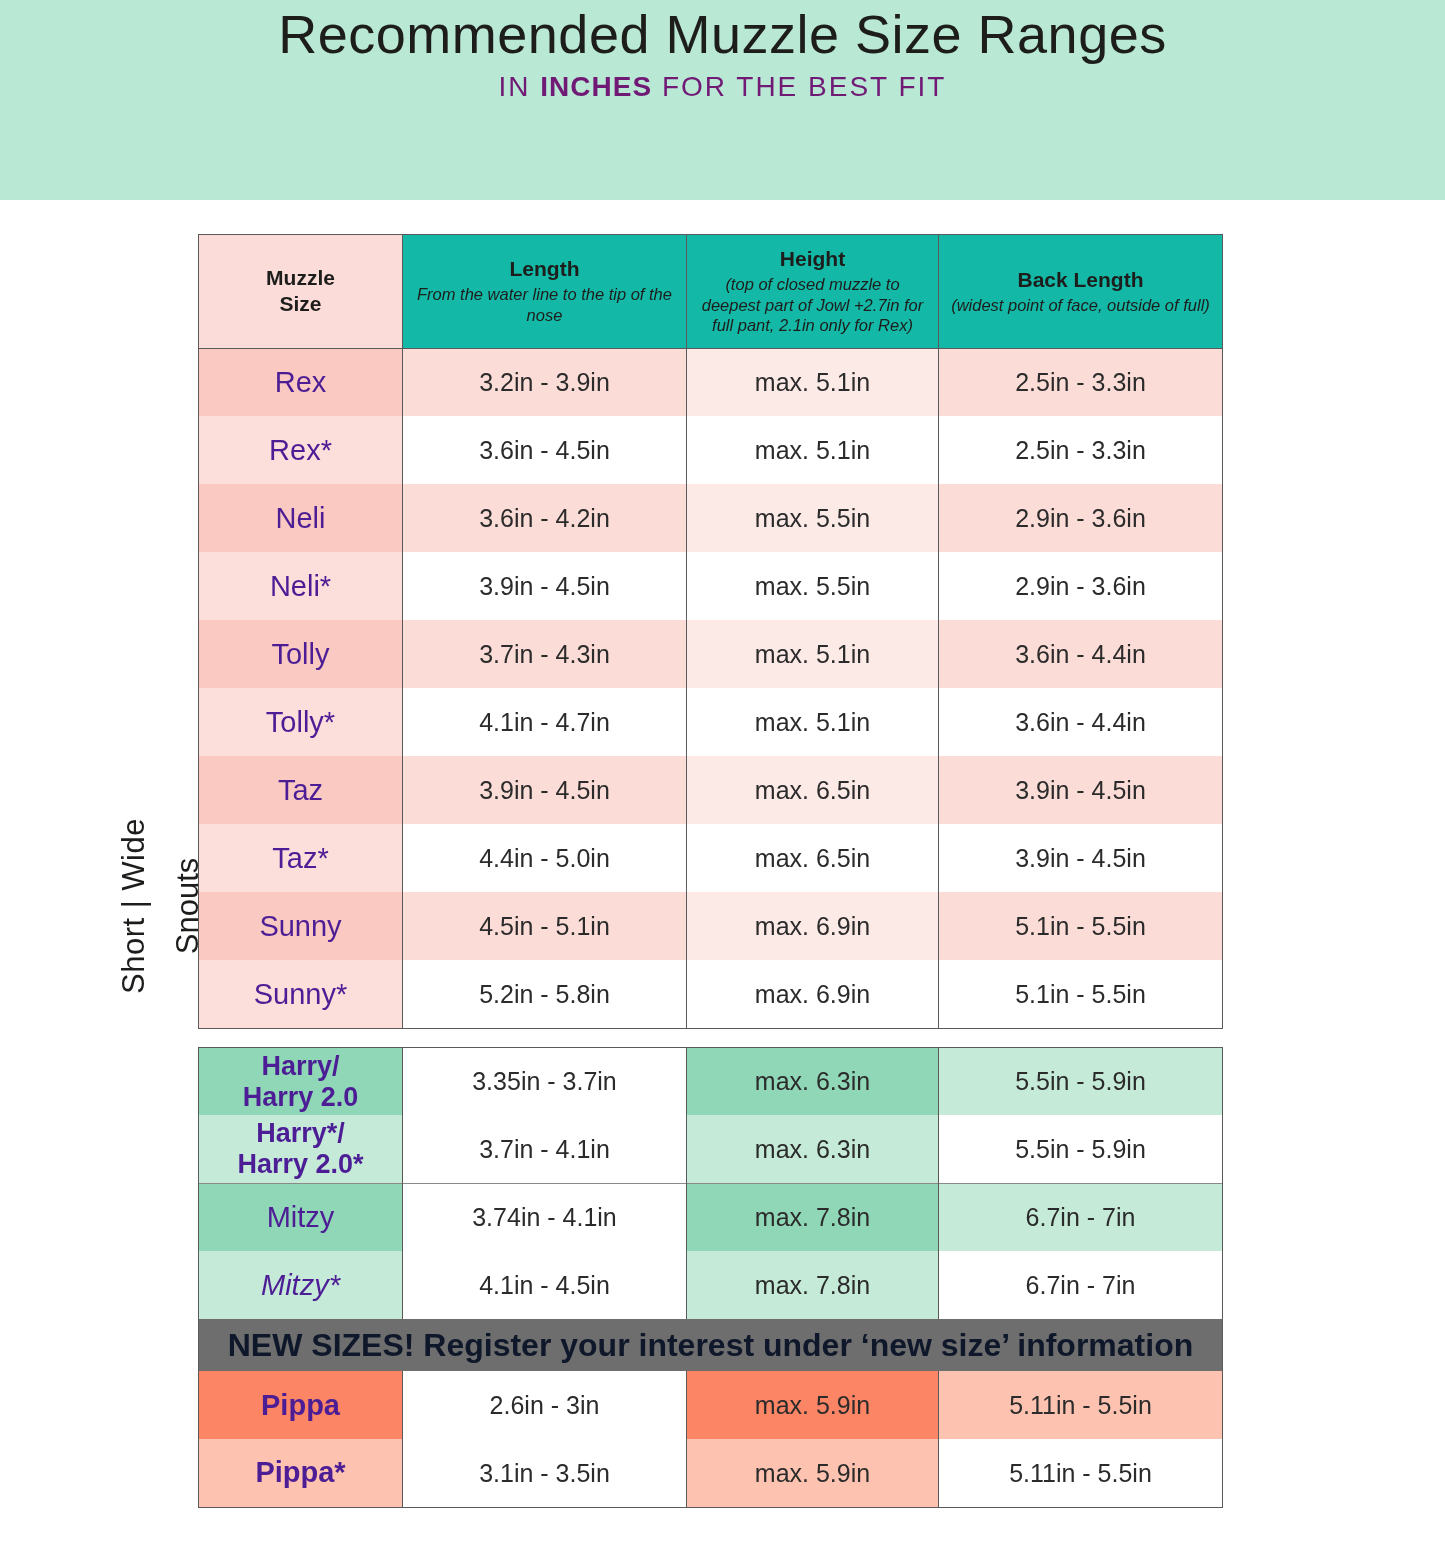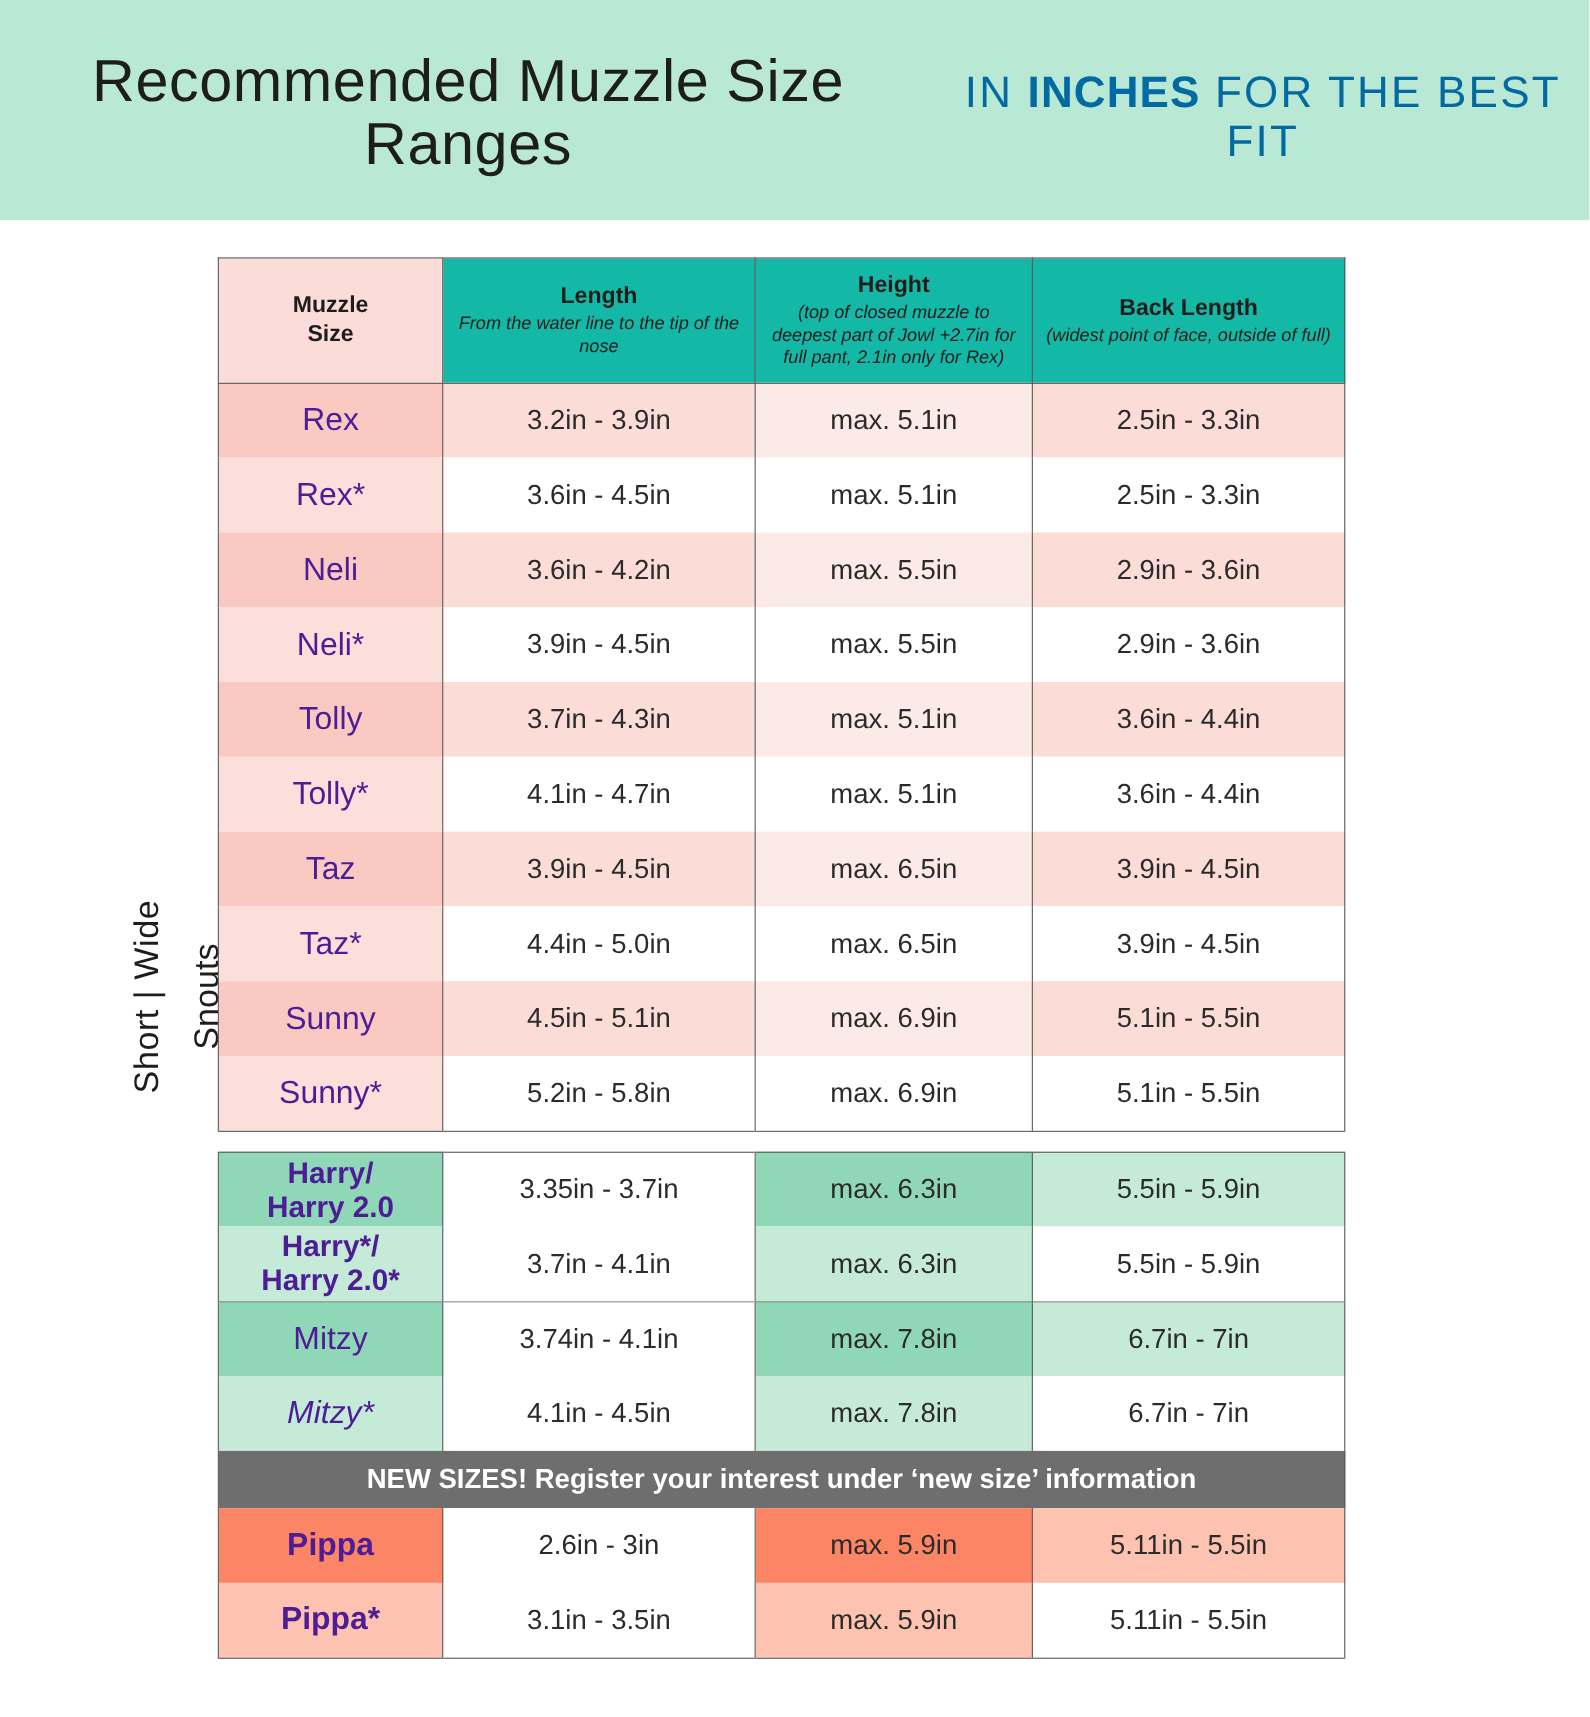--- a/index.html
+++ b/index.html
@@ -15,38 +15,38 @@
     position: relative;
     overflow: hidden;
   }
 
   
   .banner {
     width: 100%;
     height: 200px;
     background: #b9e8d4;
     display: flex;
-    flex-direction: row;
+    flex-direction: column;
     align-items: center;
     justify-content: flex-start;
     padding-top: 6px;
   }
   .banner-title {
     font-size: 54px;
     font-weight: 400;
     letter-spacing: 0.5px;
     color: #1d1d1b;
     line-height: 1.05;
     text-align: center;
   }
   .banner-sub {
-    font-size: 40px;
+    font-size: 28px;
     font-weight: 300;
     letter-spacing: 2px;
-    color: #0369a1;
+    color: #701a75;
     margin-top: 8px;
     text-align: center;
   }
   .banner-sub b { font-weight: 800; letter-spacing: 1px; }
 
   
   .side-label {
     position: absolute;
     left: 74px;
     top: 1056px;
@@ -171,22 +171,22 @@
   .g-cell-mid { background: #c5ead8; }
   .g-cell-light { background: #ffffff; }
 
   .table-green td.name { font-size: 27px; font-weight: 700; line-height: 1.15; }
   .table-green td.name.ital { }
   .table-green td.name.plain { font-weight: 400; font-size: 29px; }
   .table-green td.name.plain.ital { font-style: italic; font-weight: 400; }
 
   .divider-row td {
     background: #6e6e6e;
-    color: #ffffff;
-    font-size: 25px;
+    color: #0f172a;
+    font-size: 32px;
     font-weight: 700;
     height: 52px;
     text-align: center;
     border-left: 1.5px solid #5a5a5a;
     border-right: 1.5px solid #5a5a5a;
   }
 
   
   .o-name-dark { background: #fb8565; }
   .o-name-light { background: #fdc3b0; }

